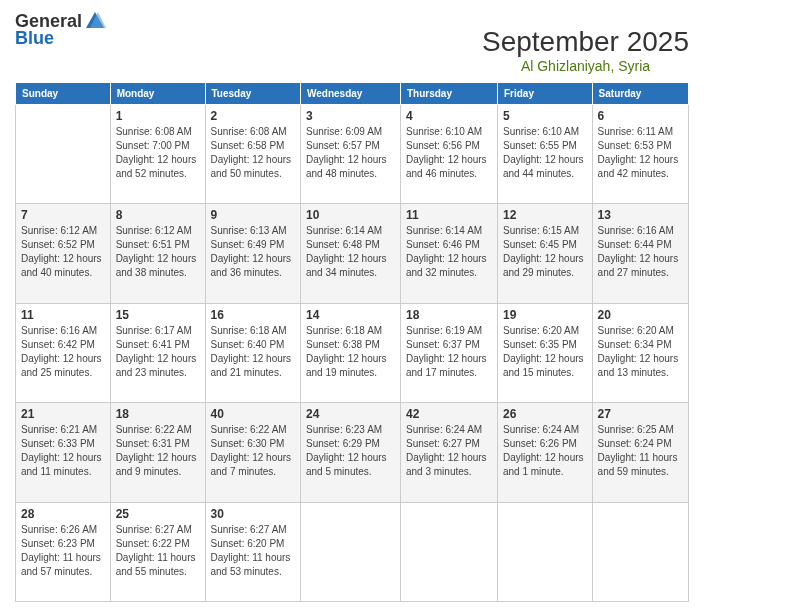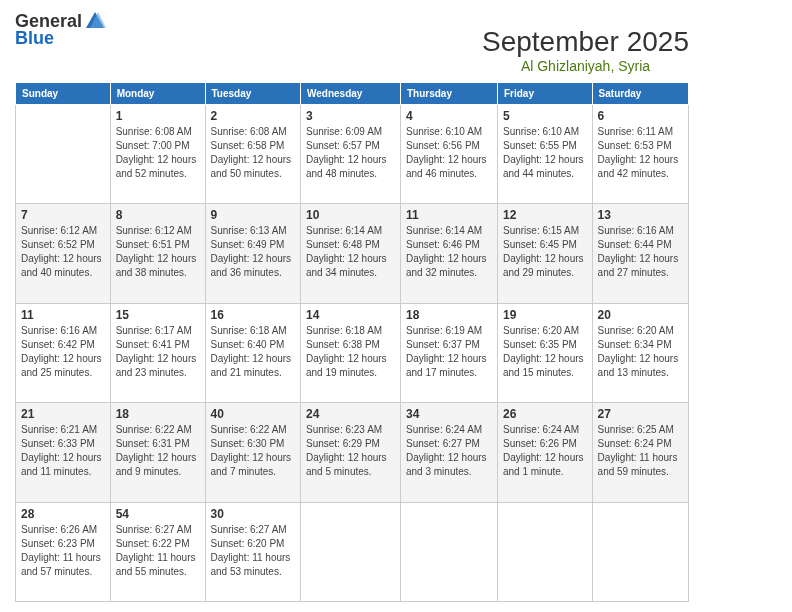--- a/index.html
+++ b/index.html
@@ -235,39 +235,39 @@
           </td>
           <td>
             <span class="day-number">40</span>
             <div class="day-info">Sunrise: 6:22 AM<br>Sunset: 6:30 PM<br>Daylight: 12 hours and 7 minutes.</div>
           </td>
           <td>
             <span class="day-number">24</span>
             <div class="day-info">Sunrise: 6:23 AM<br>Sunset: 6:29 PM<br>Daylight: 12 hours and 5 minutes.</div>
           </td>
           <td>
-            <span class="day-number">34</span>
+            <span class="day-number">42</span>
             <div class="day-info">Sunrise: 6:24 AM<br>Sunset: 6:27 PM<br>Daylight: 12 hours and 3 minutes.</div>
           </td>
           <td>
             <span class="day-number">26</span>
             <div class="day-info">Sunrise: 6:24 AM<br>Sunset: 6:26 PM<br>Daylight: 12 hours and 1 minute.</div>
           </td>
           <td>
             <span class="day-number">27</span>
             <div class="day-info">Sunrise: 6:25 AM<br>Sunset: 6:24 PM<br>Daylight: 11 hours and 59 minutes.</div>
           </td>
         </tr>
         <tr>
           <td>
             <span class="day-number">28</span>
             <div class="day-info">Sunrise: 6:26 AM<br>Sunset: 6:23 PM<br>Daylight: 11 hours and 57 minutes.</div>
           </td>
           <td>
-            <span class="day-number">54</span>
+            <span class="day-number">25</span>
             <div class="day-info">Sunrise: 6:27 AM<br>Sunset: 6:22 PM<br>Daylight: 11 hours and 55 minutes.</div>
           </td>
           <td>
             <span class="day-number">30</span>
             <div class="day-info">Sunrise: 6:27 AM<br>Sunset: 6:20 PM<br>Daylight: 11 hours and 53 minutes.</div>
           </td>
           <td class="empty"></td>
           <td class="empty"></td>
           <td class="empty"></td>
           <td class="empty"></td>

